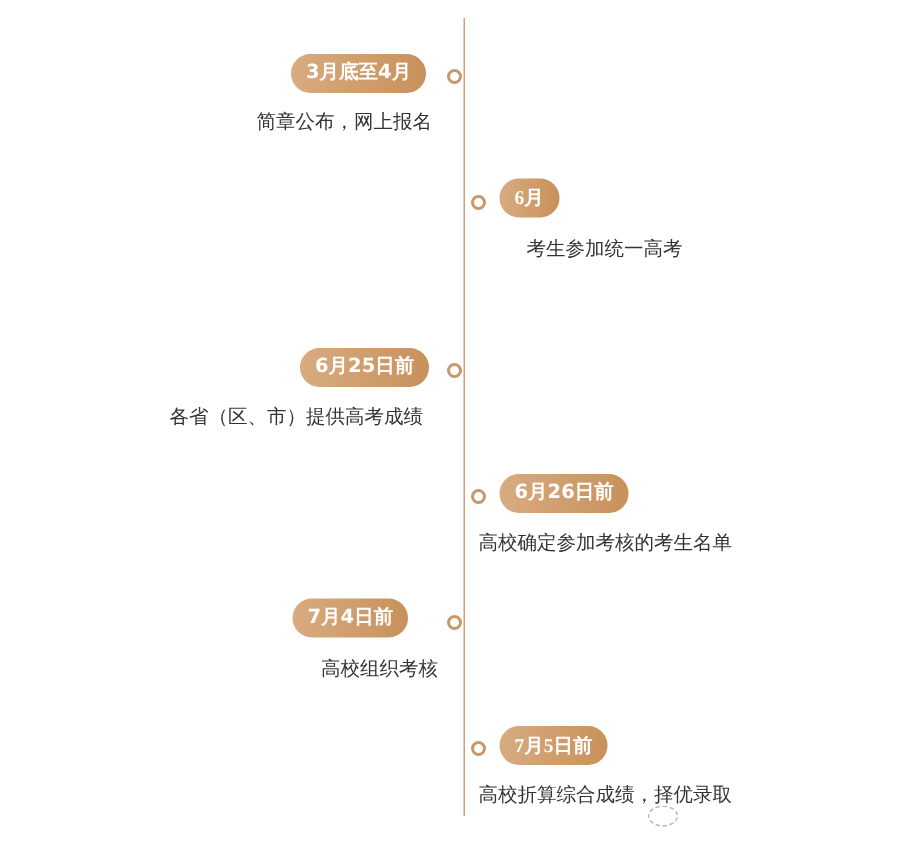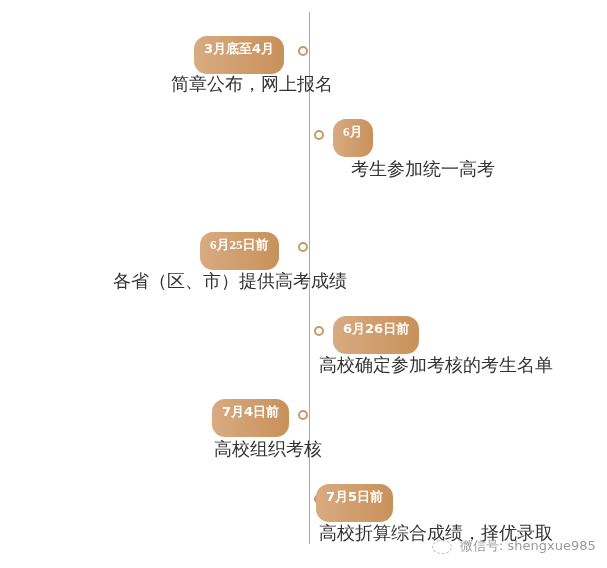--- a/index.html
+++ b/index.html
@@ -1,23 +1,23 @@
 <!DOCTYPE html>
 <html><head>
 <meta charset="utf-8">
 <style>
   html, body { margin:0; padding:0; }
   body { width:607px; height:568px; background:#ffffff; position:relative; overflow:hidden;
          font-family: "DejaVu Sans", "Liberation Sans", sans-serif; }
   .line { position:absolute; left:309px; top:12px; width:1px; height:532px; background:#c8a27c; }
   .dot { position:absolute; width:6px; height:6px; border:2px solid #c89868; border-radius:50%; background:#fff; }
-  .badge { position:absolute; height:38px; line-height:26px; padding:0 10px; border-radius:13px;
+  .badge { position:absolute; height:26px; line-height:26px; padding:0 10px; border-radius:13px;
            color:#ffffff; font-size:13px; font-weight:bold; white-space:nowrap;
            background: linear-gradient(90deg, #d8ab81, #c8915a); }
-  .desc { position:absolute; font-size:18px; color:#333333; white-space:nowrap; }
+  .desc { position:absolute; font-size:13px; color:#333333; white-space:nowrap; }
   .left .badge, .left .desc { text-align:right; }
   .wm { position:absolute; left:432px; top:537px; font-size:13px; color:#9a9a9a; white-space:nowrap; }
   .wm .ic { display:inline-block; width:18px; height:12px; border:1px dashed #b8b8b8; border-radius:50%; margin-right:8px; vertical-align:middle; }
 </style>
 </head>
 <body>
 
 <div class="line"></div>
 
 <div class="left">
@@ -26,38 +26,38 @@
   <div class="desc" style="left:171px;top:72px;">简章公布，网上报名</div>
 </div>
 
 <div class="right">
   <div class="dot" style="left:314px;top:130px;"></div>
   <div class="badge" style="left:333px;top:119px;font-family:Liberation Serif, serif;">6月</div>
   <div class="desc" style="left:319px;top:157px;margin-left:32px;">考生参加统一高考</div>
 </div>
 
 <div class="left">
-  <div class="badge" style="left:200px;top:232px;font-family:Liberation Serif, serif;">6月25日前</div>
+  <div class="badge" style="left:200px;top:232px;">6月25日前</div>
   <div class="dot" style="left:298px;top:242px;"></div>
   <div class="desc" style="left:113px;top:269px;font-family:Liberation Serif, serif;">各省（区、市）提供高考成绩</div>
 </div>
 
 <div class="right">
   <div class="dot" style="left:314px;top:326px;"></div>
   <div class="badge" style="left:333px;top:316px;">6月26日前</div>
   <div class="desc" style="left:319px;top:353px;font-family:Liberation Serif, serif;">高校确定参加考核的考生名单</div>
 </div>
 
 <div class="left">
-  <div class="badge" style="left:212px;top:399px;text-align:right;">7月4日前</div>
+  <div class="badge" style="left:195px;top:399px;text-align:right;">7月4日前</div>
   <div class="dot" style="left:298px;top:410px;"></div>
   <div class="desc" style="left:214px;top:437px;">高校组织考核</div>
 </div>
 
 <div class="right">
   <div class="dot" style="left:314px;top:494px;"></div>
-  <div class="badge" style="left:316px;top:484px;">7月5日前</div>
+  <div class="badge" style="left:333px;top:484px;font-family:Liberation Serif, serif;">7月5日前</div>
   <div class="desc" style="left:319px;top:521px;">高校折算综合成绩，择优录取</div>
 </div>
 
 <div class="wm">
-  <span class="ic"></span><span>微信号: shengxue985</span>
+  <span class="ic"></span>
 </div>
 
 </body></html>

